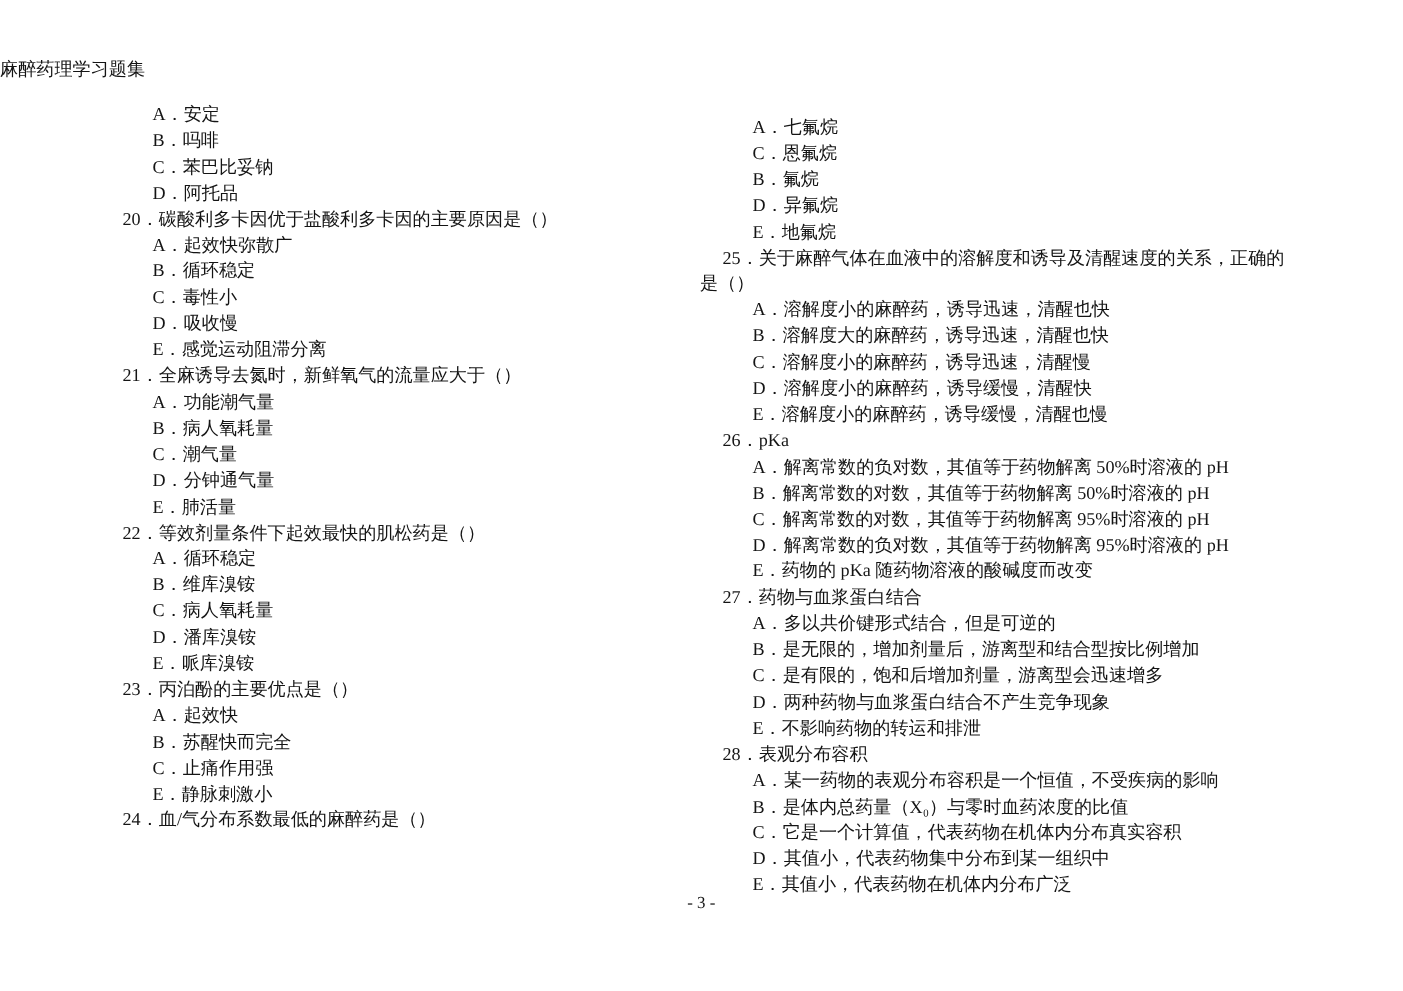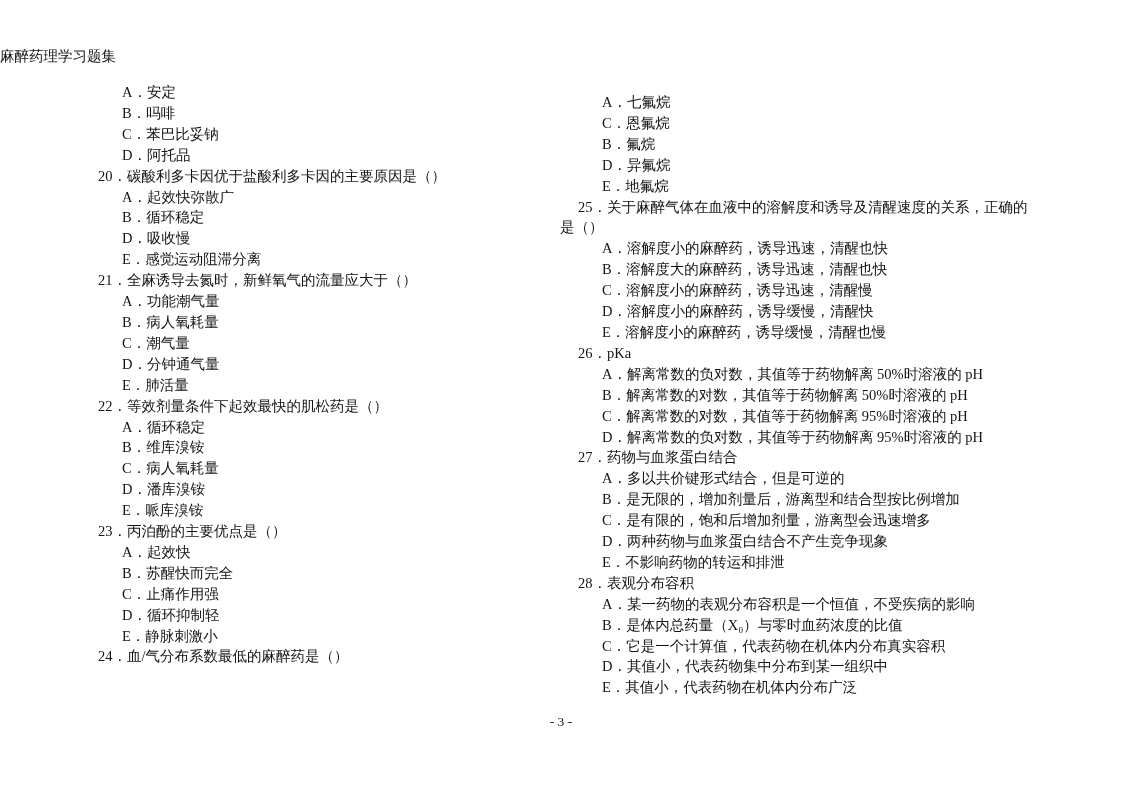--- a/index.html
+++ b/index.html
@@ -50,39 +50,39 @@
   <div class="doc-title">麻醉药理学习题集</div>
 
   <div class="column col-left">
       <div class="line option">A．安定</div>
       <div class="line option">B．吗啡</div>
       <div class="line option">C．苯巴比妥钠</div>
       <div class="line option">D．阿托品</div>
       <div class="line question">20．碳酸利多卡因优于盐酸利多卡因的主要原因是（）</div>
       <div class="line option">A．起效快弥散广</div>
       <div class="line option">B．循环稳定</div>
+      <div class="line option">C．毒性小</div>
       <div class="line option">D．吸收慢</div>
       <div class="line option">E．感觉运动阻滞分离</div>
       <div class="line question">21．全麻诱导去氮时，新鲜氧气的流量应大于（）</div>
       <div class="line option">A．功能潮气量</div>
       <div class="line option">B．病人氧耗量</div>
       <div class="line option">C．潮气量</div>
       <div class="line option">D．分钟通气量</div>
       <div class="line option">E．肺活量</div>
       <div class="line question">22．等效剂量条件下起效最快的肌松药是（）</div>
       <div class="line option">A．循环稳定</div>
       <div class="line option">B．维库溴铵</div>
       <div class="line option">C．病人氧耗量</div>
       <div class="line option">D．潘库溴铵</div>
       <div class="line option">E．哌库溴铵</div>
       <div class="line question">23．丙泊酚的主要优点是（）</div>
       <div class="line option">A．起效快</div>
       <div class="line option">B．苏醒快而完全</div>
       <div class="line option">C．止痛作用强</div>
-      <div class="line option">D．循环抑制轻</div>
       <div class="line option">E．静脉刺激小</div>
       <div class="line question">24．血/气分布系数最低的麻醉药是（）</div>
     </div>
 
   <div class="column col-right">
       <div class="line option">A．七氟烷</div>
       <div class="line option">C．恩氟烷</div>
       <div class="line option">B．氟烷</div>
       <div class="line option">D．异氟烷</div>
       <div class="line option">E．地氟烷</div>
@@ -91,20 +91,21 @@
       <div class="line option">A．溶解度小的麻醉药，诱导迅速，清醒也快</div>
       <div class="line option">B．溶解度大的麻醉药，诱导迅速，清醒也快</div>
       <div class="line option">C．溶解度小的麻醉药，诱导迅速，清醒慢</div>
       <div class="line option">D．溶解度小的麻醉药，诱导缓慢，清醒快</div>
       <div class="line option">E．溶解度小的麻醉药，诱导缓慢，清醒也慢</div>
       <div class="line question">26．pKa</div>
       <div class="line option">A．解离常数的负对数，其值等于药物解离 50%时溶液的 pH</div>
       <div class="line option">B．解离常数的对数，其值等于药物解离 50%时溶液的 pH</div>
       <div class="line option">C．解离常数的对数，其值等于药物解离 95%时溶液的 pH</div>
       <div class="line option">D．解离常数的负对数，其值等于药物解离 95%时溶液的 pH</div>
+      <div class="line option">E．药物的 pKa 随药物溶液的酸碱度而改变</div>
       <div class="line question">27．药物与血浆蛋白结合</div>
       <div class="line option">A．多以共价键形式结合，但是可逆的</div>
       <div class="line option">B．是无限的，增加剂量后，游离型和结合型按比例增加</div>
       <div class="line option">C．是有限的，饱和后增加剂量，游离型会迅速增多</div>
       <div class="line option">D．两种药物与血浆蛋白结合不产生竞争现象</div>
       <div class="line option">E．不影响药物的转运和排泄</div>
       <div class="line question">28．表观分布容积</div>
       <div class="line option">A．某一药物的表观分布容积是一个恒值，不受疾病的影响</div>
       <div class="line option">B．是体内总药量（X₀）与零时血药浓度的比值</div>
       <div class="line option">C．它是一个计算值，代表药物在机体内分布真实容积</div>

